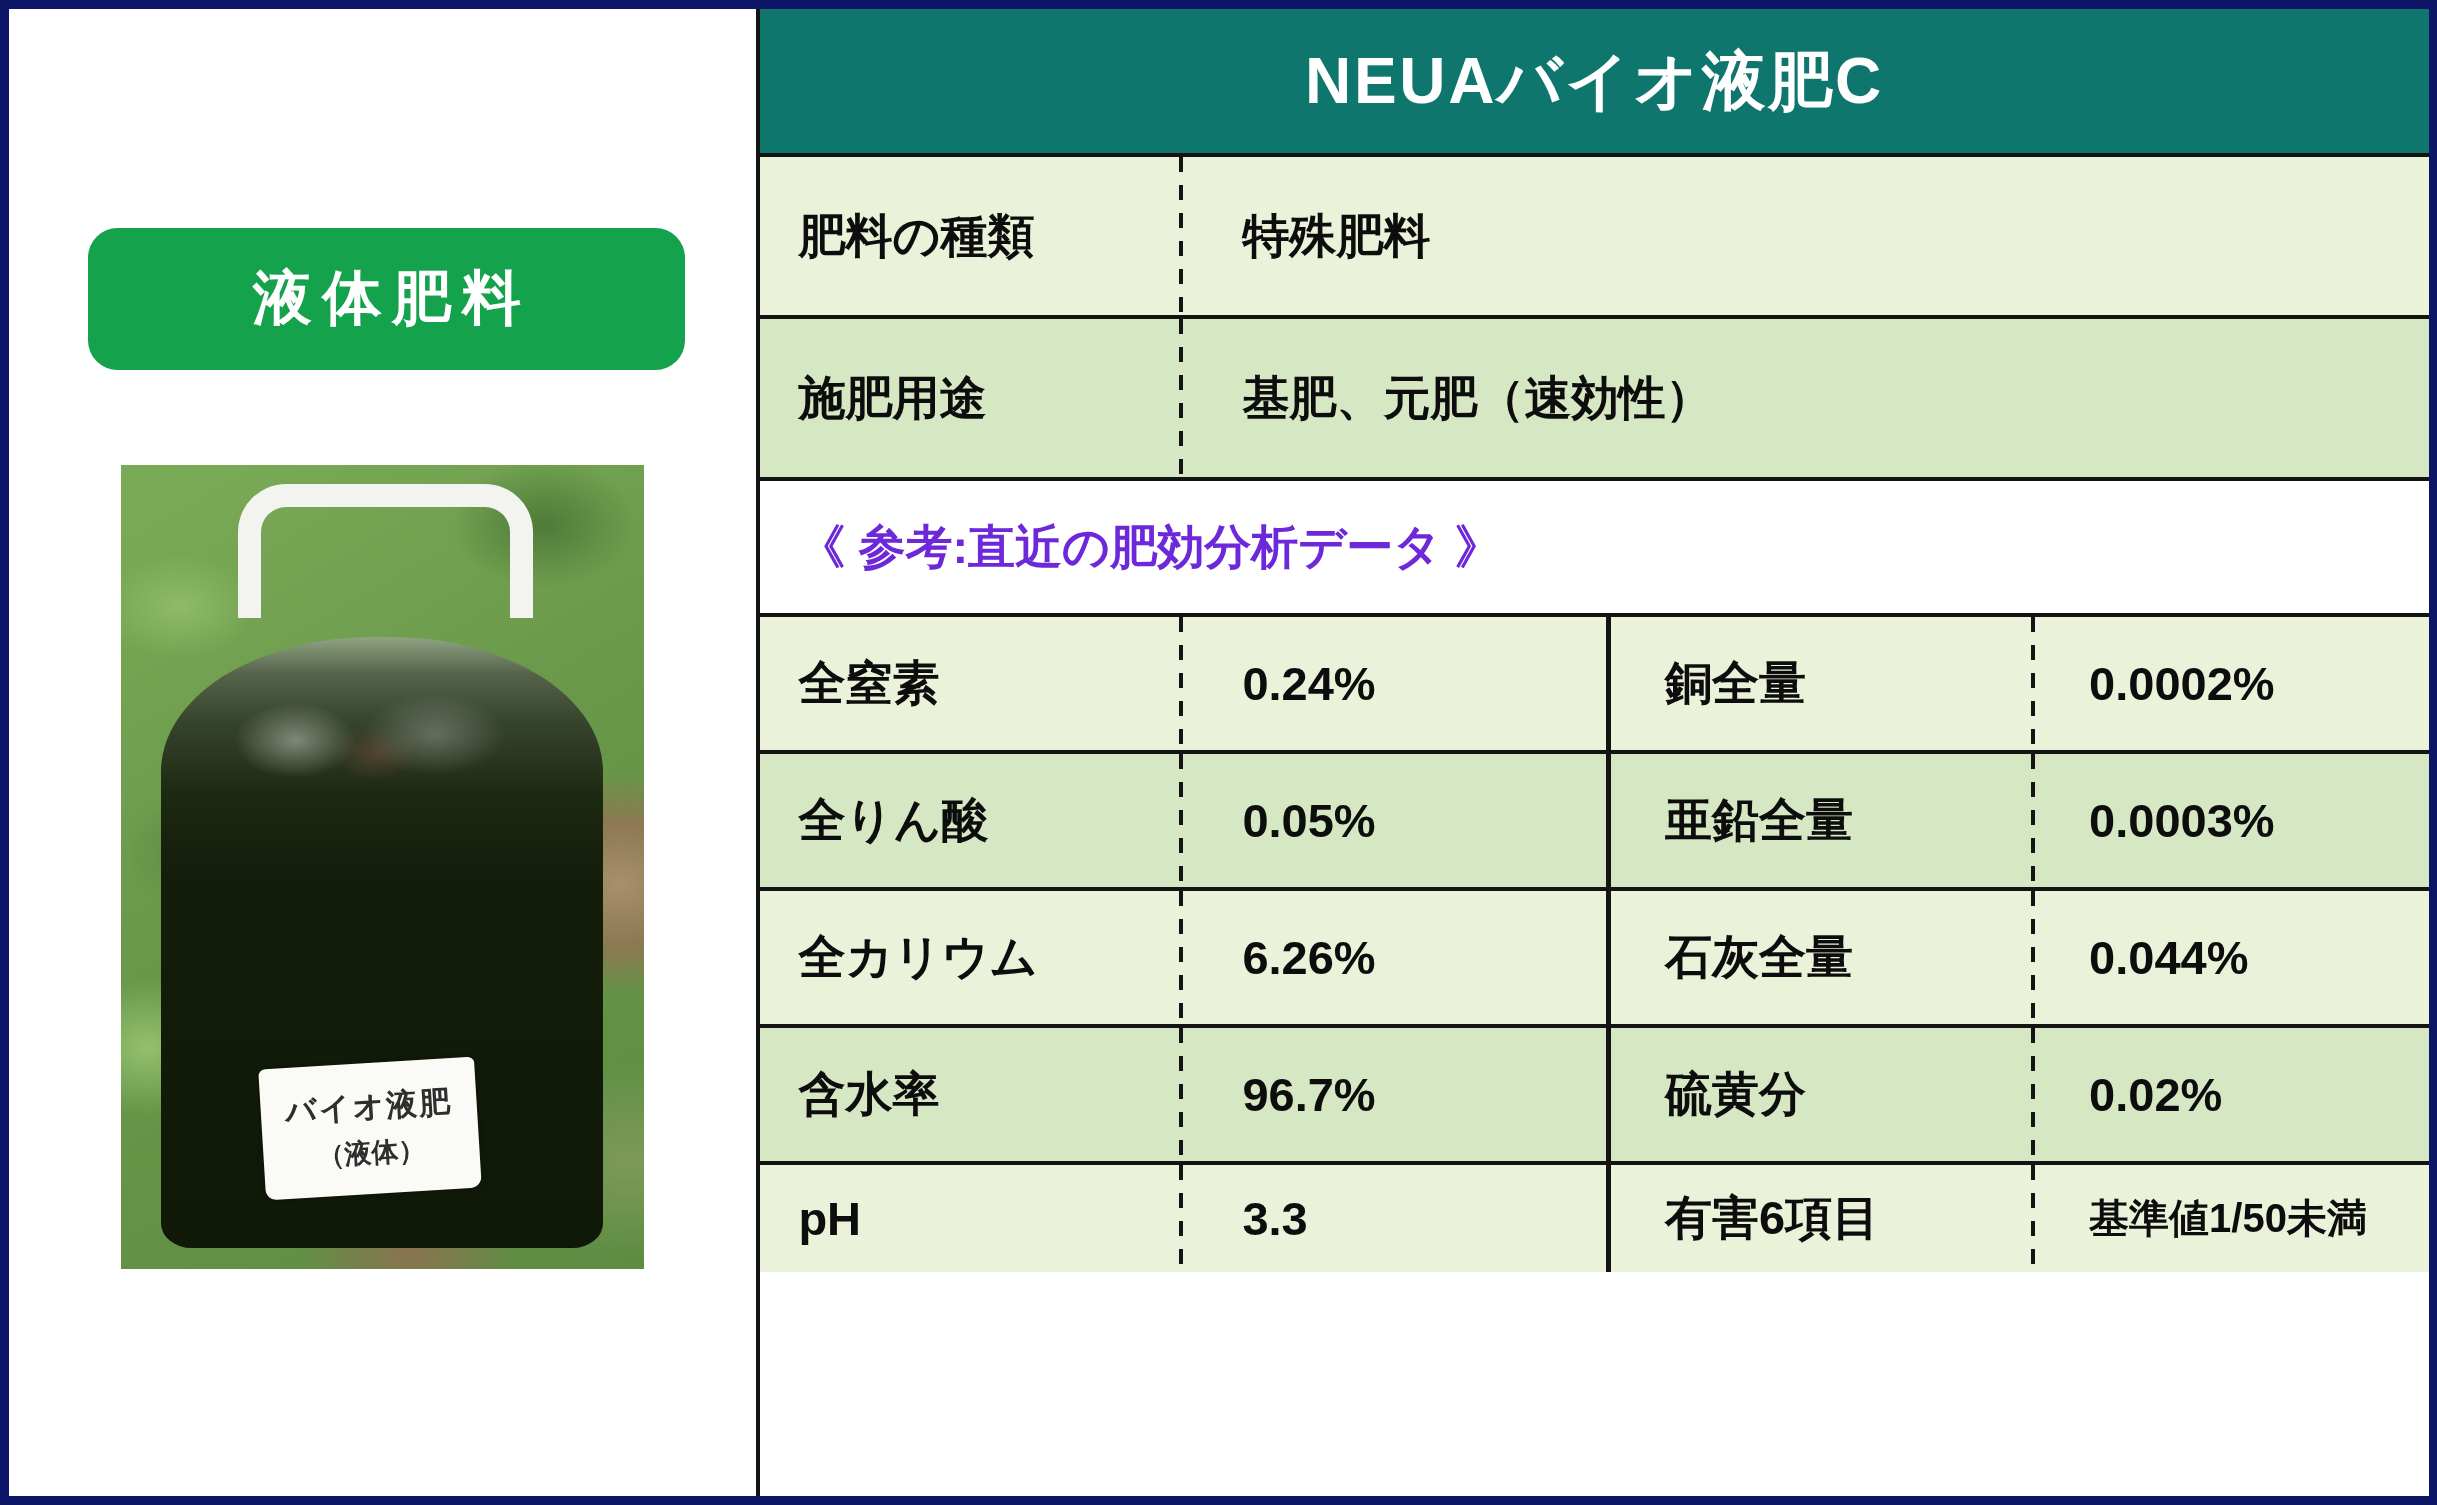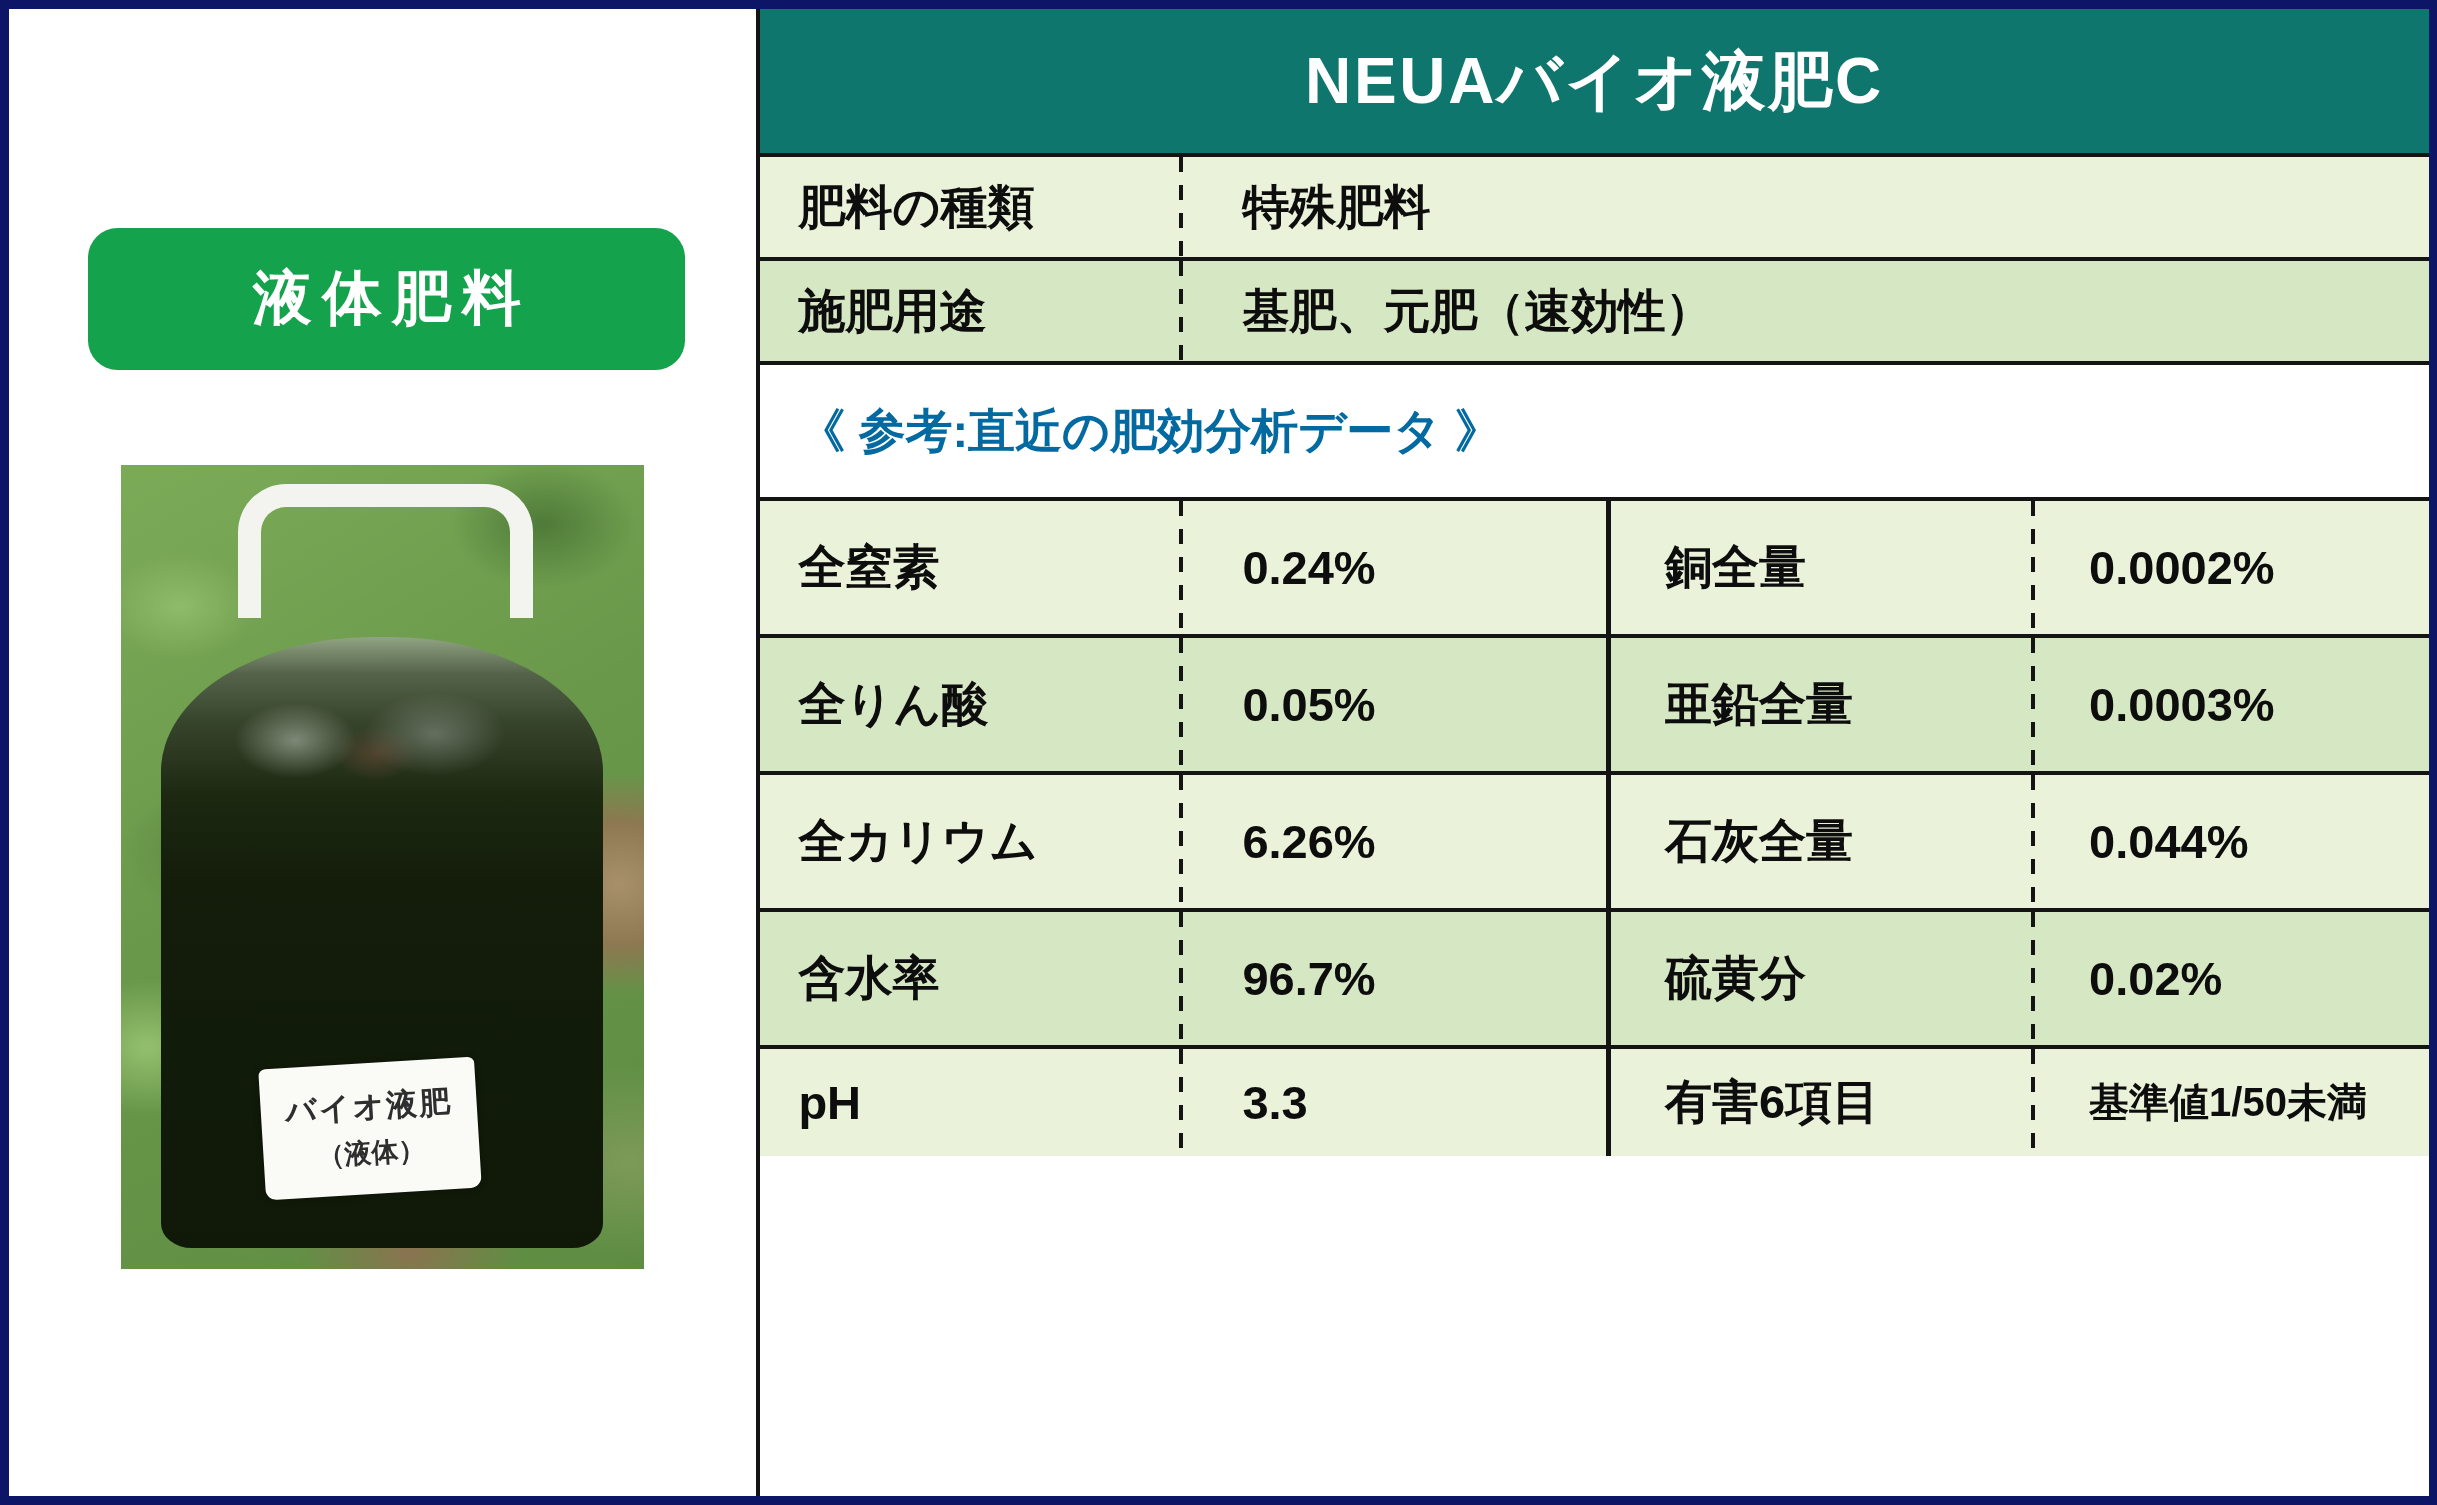--- a/index.html
+++ b/index.html
@@ -111,27 +111,27 @@
     color:#ffffff;
     font-size:64px; font-weight:700; letter-spacing:2.7px;
     display:flex; align-items:center; justify-content:center;
   }
   .trow {
     display:flex;
     border-top:4.7px solid #141414;
   }
   .row-light { background:#eaf3da; }
   .row-dark  { background:#d6e7c3; }
-  .info-row  { height:104px; }
+  .info-row  { height:162px; }
   .ref-row {
     height:136px;
     background:#ffffff;
     display:flex; align-items:center;
     padding-left:38px;
-    font-size:47px; font-weight:700; color:#0369a1;
+    font-size:47px; font-weight:700; color:#6d28d9;
   }
   .data-row { height:137px; }
   .data-row-last { height:111px; }
 
   .cell {
     display:flex; align-items:center;
     font-size:47px; font-weight:700; color:#0d0d0d;
     overflow:hidden; white-space:nowrap;
   }
   .cell-label  { width:419px; padding-left:38px; }

